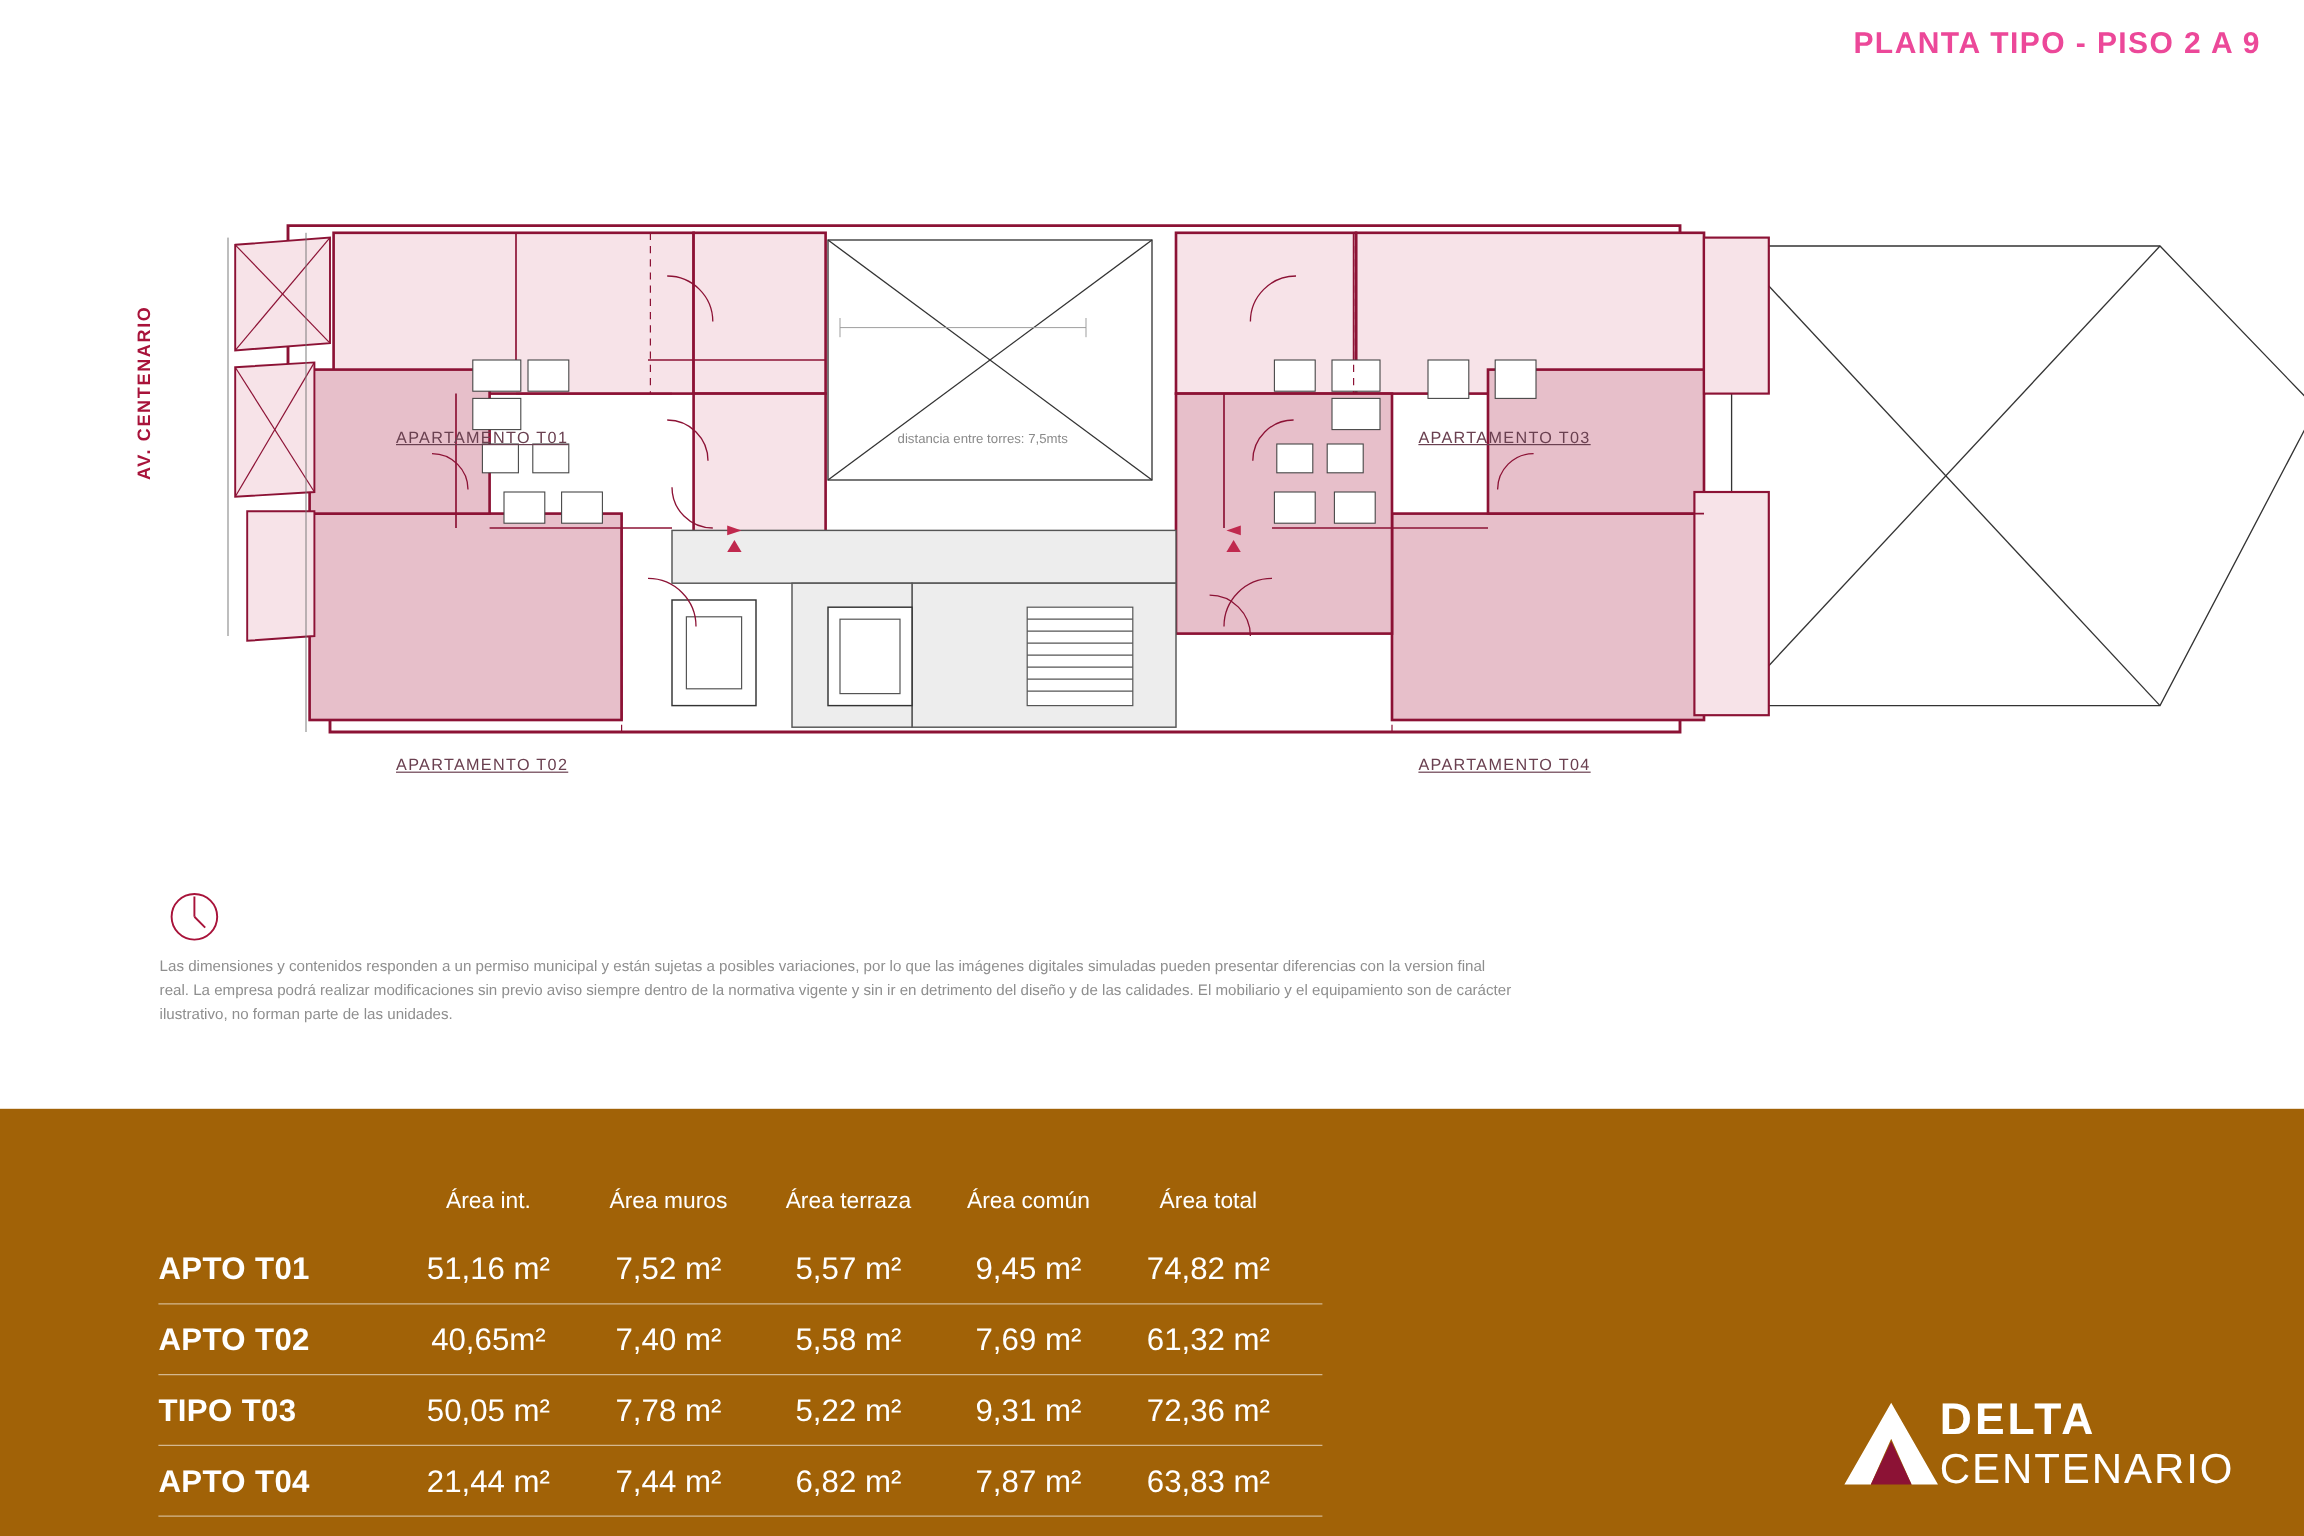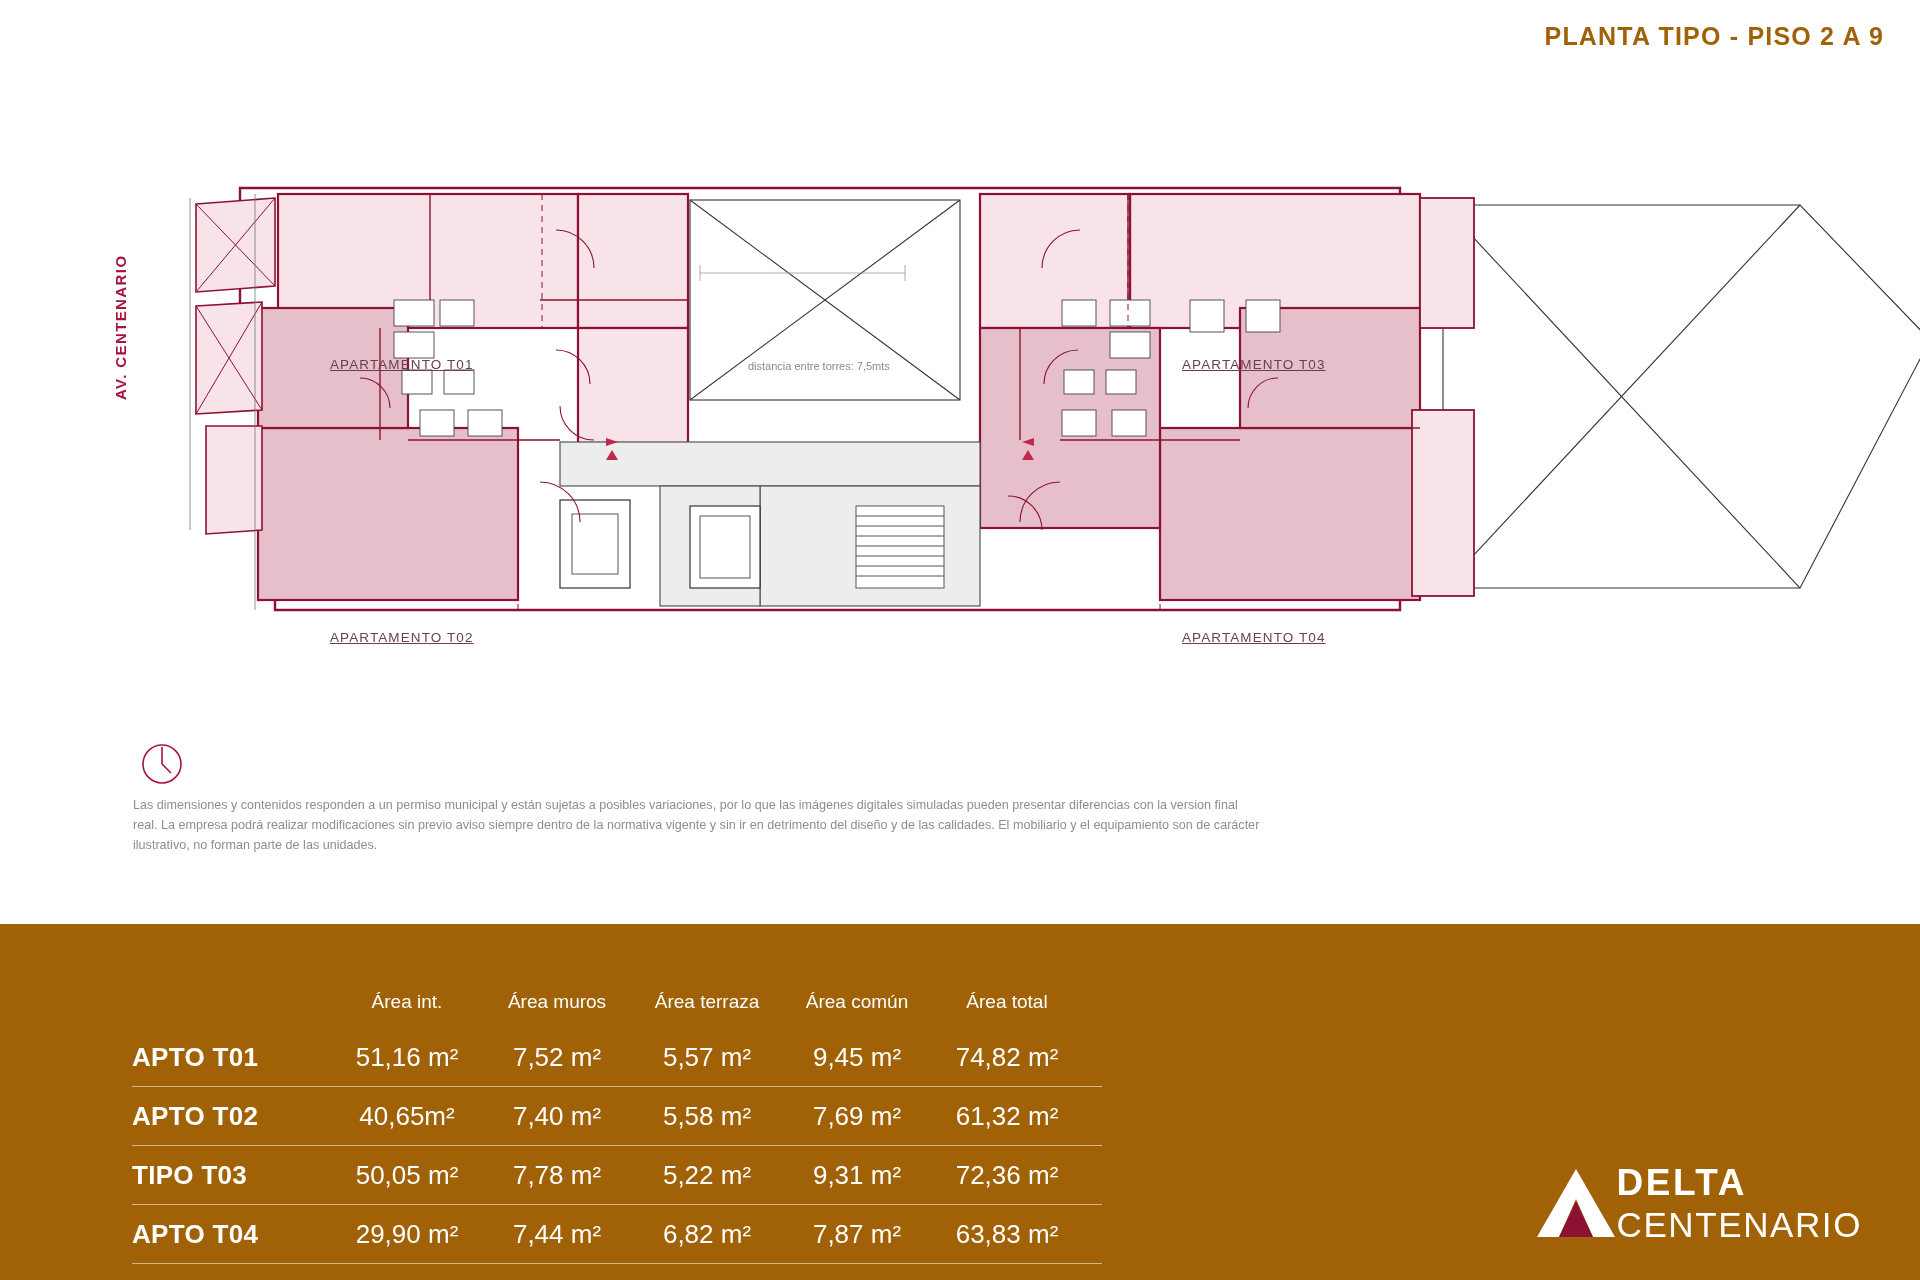--- a/index.html
+++ b/index.html
@@ -16,21 +16,21 @@
   }
 
   
   .page-title {
     position: absolute;
     top: 22px;
     right: 36px;
     font-size: 25px;
     font-weight: bold;
     letter-spacing: 1.2px;
-    color: #a16207;
+    color: #ec4899;
   }
 
   
   .plan-wrap {
     position: absolute;
     left: 0;
     top: 110px;
     width: 1920px;
     height: 520px;
   }
@@ -380,21 +380,21 @@
       <div class="cell label">TIPO T03</div>
       <div class="cell val">50,05 m²</div>
       <div class="cell val">7,78 m²</div>
       <div class="cell val">5,22 m²</div>
       <div class="cell val">9,31 m²</div>
       <div class="cell val">72,36 m²</div>
     </div>
 
     <div class="table-row">
       <div class="cell label">APTO T04</div>
-      <div class="cell val">29,90 m²</div>
+      <div class="cell val">21,44 m²</div>
       <div class="cell val">7,44 m²</div>
       <div class="cell val">6,82 m²</div>
       <div class="cell val">7,87 m²</div>
       <div class="cell val">63,83 m²</div>
     </div>
 
   </div>
 
   <div class="logo">
     <svg width="82" height="72" viewBox="0 0 82 72">

